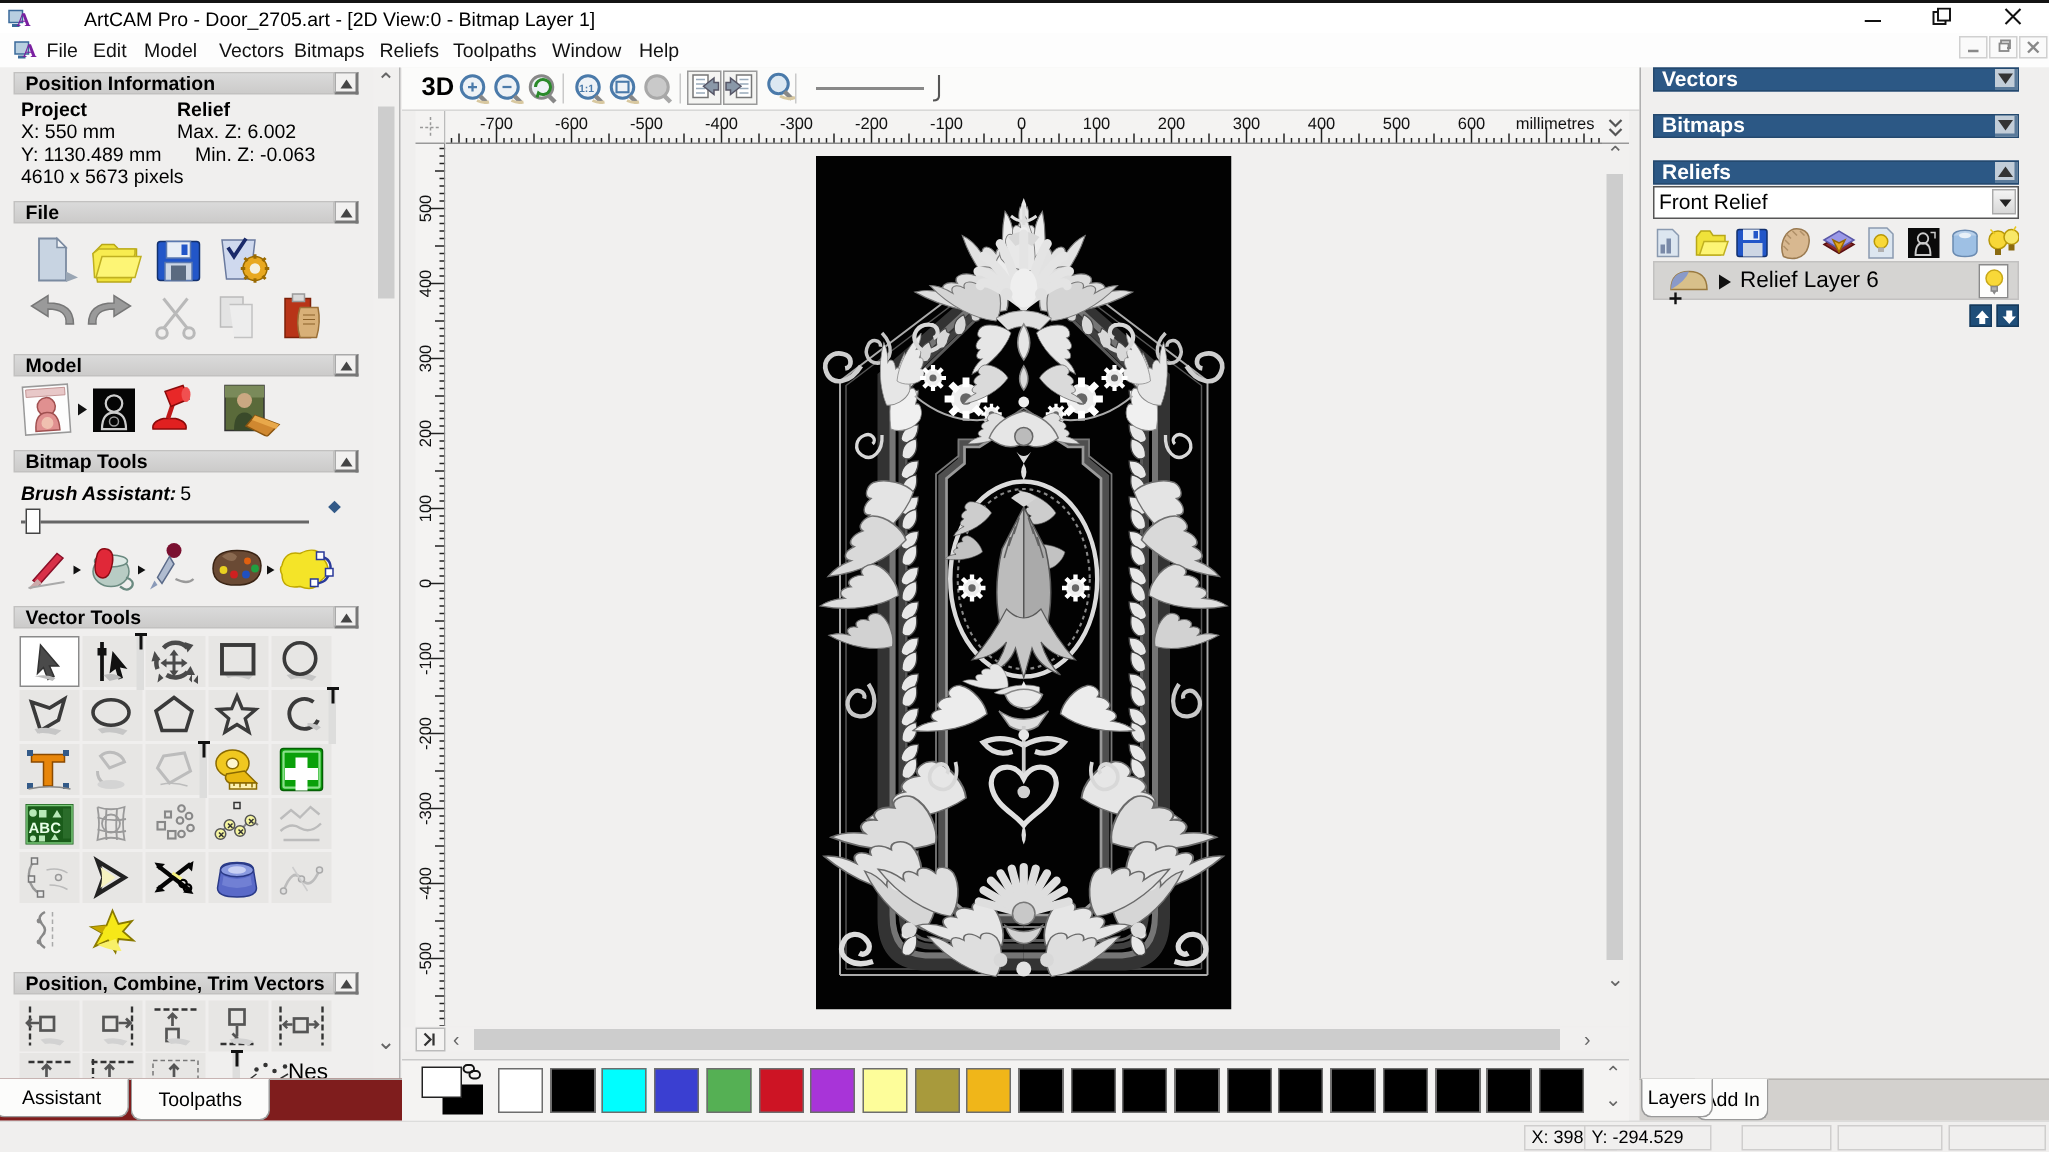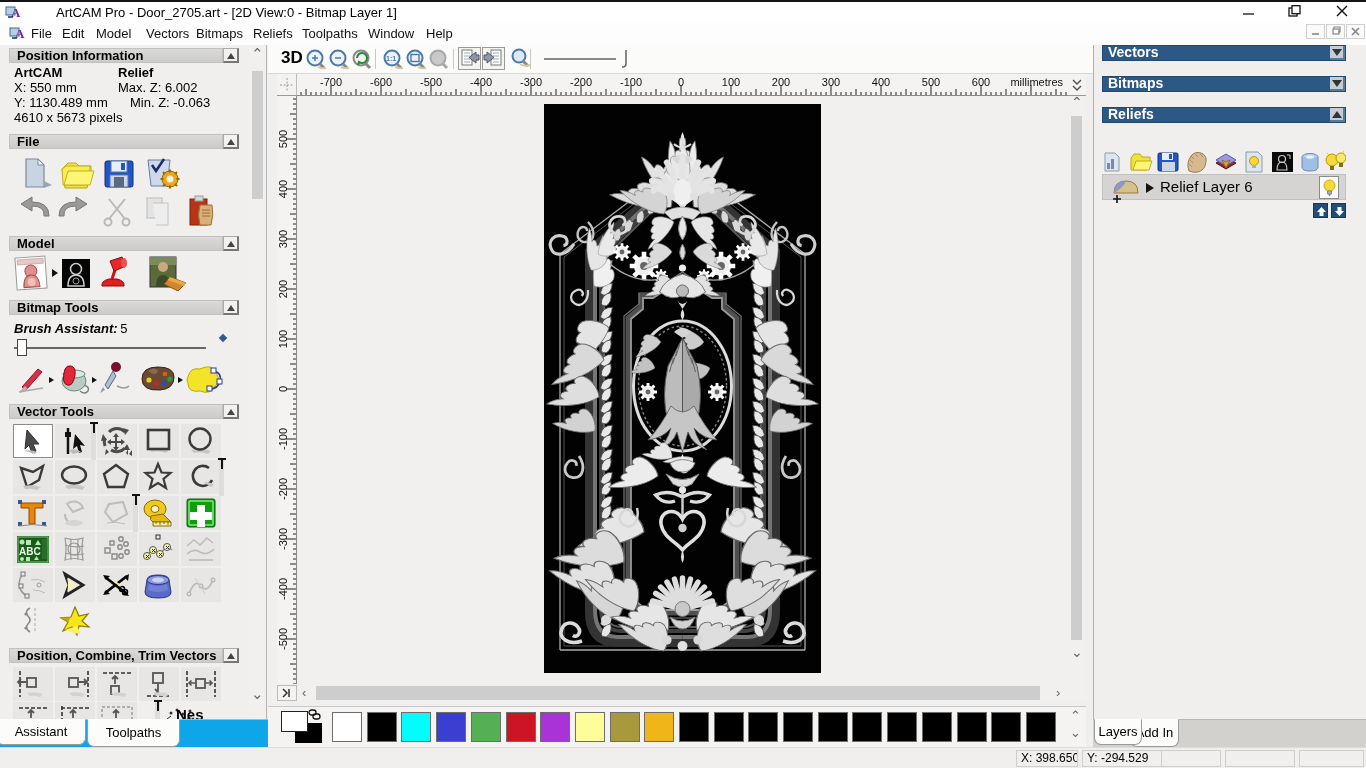--- a/index.html
+++ b/index.html
@@ -35,21 +35,21 @@
 #hsb-thumb { position:absolute; top:1px; left:48px; width:724px; height:14px; background:#cdcdcd; }
 #palette { top:706px; left:268px; width:818px; height:41px; background:#f4f3f2; border-top:1px solid #c9c9c9; }
 .swatch { position:absolute; top:5px; width:30px; height:30px; border:1px solid #6d6d6d; }
 #rightpanel { top:45px; left:1093px; width:273px; height:674px; background:#f0efee; border-left:1px solid #b0b0b0; }
 .bluehdr { position:absolute; left:8px; width:244px; height:16px; background:#2c5885; border:1px solid #24496e; }
 .bluehdr .t { position:absolute; left:5px; top:-2px; font-size:14px; font-weight:bold; color:#fff; }
 .bluehdr .btn { position:absolute; right:0px; top:0px; width:15px; height:14px; background:#c2cdd8; border-right:2px solid #5a7a9a; border-bottom:2px solid #5a7a9a; }
 .bluehdr .btn:after { content:""; position:absolute; left:2px; width:0; height:0; border-left:5px solid transparent; border-right:5px solid transparent; }
 .bluehdr .btn.up:after { top:3px; border-bottom:7px solid #333; }
 .bluehdr .btn.dn:after { top:3px; border-top:7px solid #333; }
-#ltabstrip { top:719px; left:0; width:268px; height:28px; background:#0ea5e9; border-top:1px solid #b7b5b2; }
+#ltabstrip { top:719px; left:0; width:268px; height:28px; background:#7f1d1d; border-top:1px solid #b7b5b2; }
 #rtabstrip { top:719px; left:1093px; width:273px; height:28px; background:#d3d1ce; border-top:1px solid #b7b5b2; }
 .tab { position:absolute; top:-1px; height:26px; background:#fcfcfb; border:1px solid #9a9a9a; border-top:1px solid #fcfcfb; border-radius:0 0 7px 7px; font-size:13px; color:#000; text-align:center; }
 #statusbar { top:747px; left:0; width:1366px; height:21px; background:#f0efee; border-top:1px solid #dcdcdb; }
 .scell { position:absolute; top:2px; height:17px; background:#f0efee; border:1px solid #cfcecd; font-size:12px; color:#000; padding:0px 4px; white-space:nowrap; overflow:hidden; }
 </style>
 </head>
 <body>
 <div id="root">
   <div class="abs" id="topstrip"></div>
   <div class="abs" id="titlebar">
@@ -86,31 +86,31 @@
     <div class="abs" style="left:1346px;top:2px;width:19px;height:15px;background:#fafafa;border:1px solid #d0d0d0"></div>
     <svg class="abs" style="left:1306px;top:2px" width="60" height="15" viewBox="0 0 60 15">
       <line x1="6" y1="10" x2="13" y2="10" stroke="#888" stroke-width="1.6"></line>
       <rect x="27" y="5" width="6" height="5" fill="none" stroke="#888" stroke-width="1.2"></rect>
       <path d="M28 5 v-2 h6 v5 h-2" fill="none" stroke="#888" stroke-width="1.2"></path>
       <path d="M46 4 l7 7 M53 4 l-7 7" stroke="#888" stroke-width="1.6"></path>
     </svg>
   </div>
   <div class="abs" id="statusbar">
     <span class="scell" style="left:1016px;width:62px">X: 398.650</span>
-    <span class="scell" style="left:1082px;width:85px">Y: -294.529</span>
+    <span class="scell" style="left:1056px;width:85px">Y: -294.529</span>
     <span class="scell" style="left:1161px;width:60px"></span>
     <span class="scell" style="left:1225px;width:70px"></span>
     <span class="scell" style="left:1299px;width:65px"></span>
   </div>
   <div class="abs" id="leftpanel">
     <div class="sechdr" style="top:3px">
         <span class="t">Position Information</span>
         <span class="btn"></span>
       </div>
-    <span class="ptxt pb" style="left:14px;top:20px">ArtCAM</span>
+    <span class="ptxt pb" style="left:14px;top:20px">Project</span>
     <span class="ptxt pb" style="left:118px;top:20px">Relief</span>
     <span class="ptxt" style="left:14px;top:35px">X: 550 mm</span>
     <span class="ptxt" style="left:118px;top:35px">Max. Z: 6.002</span>
     <span class="ptxt" style="left:14px;top:50px">Y: 1130.489 mm</span>
     <span class="ptxt" style="left:130px;top:50px">Min. Z: -0.063</span>
     <span class="ptxt" style="left:14px;top:65px">4610 x 5673 pixels</span>
     <div class="sechdr" style="top:89px">
         <span class="t">File</span>
         <span class="btn"></span>
       </div>
@@ -535,21 +535,21 @@
       </svg>
 <svg class="abs" style="left:163px;top:662px" width="40" height="16" viewBox="0 0 40 16">
         <g fill="#333">
           <circle cx="8" cy="6" r="1.5"></circle>
           <circle cx="14" cy="3" r="1.5"></circle>
           <circle cx="20" cy="7" r="1.5"></circle>
           <circle cx="27" cy="4" r="1.5"></circle>
           <path d="M4 12 l4 -3 M24 12 l5 -3" stroke="#333"></path>
         </g>
       </svg>
-<span class="abs" style="left:176px;top:661px;font-size:15px;font-weight:bold;color:#000">Nes</span>
+<span class="abs" style="left:192px;top:661px;font-size:15px;font-weight:normal;color:#000">Nes</span>
   </div>
   <div class="abs" id="lsb">
     <span class="chev" style="left:2px;top:0px;font-size:15px">⌃</span>
     <div id="lsb-thumb"></div>
     <span class="chev" style="left:2px;top:640px;font-size:15px">⌄</span>
   </div>
   <div class="abs" id="ltabstrip">
     <div class="tab" style="left:-4px;width:90px;line-height:24px;z-index:2">Assistant</div>
     <div class="tab" style="left:87px;width:93px;line-height:26px;height:28px;z-index:1">Toolpaths</div>
   </div>
@@ -902,20 +902,27 @@
         <span class="btn dn"></span>
       </div>
     <div class="bluehdr" style="top:31px">
         <span class="t">Bitmaps</span>
         <span class="btn dn"></span>
       </div>
     <div class="bluehdr" style="top:62px">
         <span class="t">Reliefs</span>
         <span class="btn up"></span>
       </div>
+    <div class="abs" style="left:8px;top:79px;width:244px;height:22px;background:#fff;border:1.5px solid #555">
+      <span class="abs" style="left:3px;top:1px;font-size:14px;color:#000">Front Relief</span>
+      <div class="abs" style="right:1px;top:1px;width:16px;height:17px;background:linear-gradient(#f4f4f4,#d8d8d8);border:1px solid #aaa"></div>
+      <svg class="abs" style="right:3px;top:7px" width="10" height="7" viewBox="0 0 10 7">
+          <path d="M1 1 L5 6 L9 1 Z" fill="#222"></path>
+        </svg>
+    </div>
     <svg class="abs" style="left:8px;top:105px" width="244" height="24" viewBox="0 0 244 24">
       <g>
         <path d="M3 3 h10 l4 4 v14 h-14 z" fill="#dce6f0" stroke="#8a9ab0"></path>
         <path d="M5 19 v-6 h3 v6 z M9 19 v-10 h3 v10 z" fill="#7a8aa8"></path>
       </g>
       <g transform="translate(27,0)">
         <path d="M2 8 l3 -4 h6 l2 3 h8 v5 l-3 8 h-16 z" fill="#f0e23a" stroke="#b8a818"></path>
         <path d="M4 20 h16 l3 -9 h-16 z" fill="#fdf575" stroke="#c0b020"></path>
       </g>
       <g transform="translate(54,0)">

